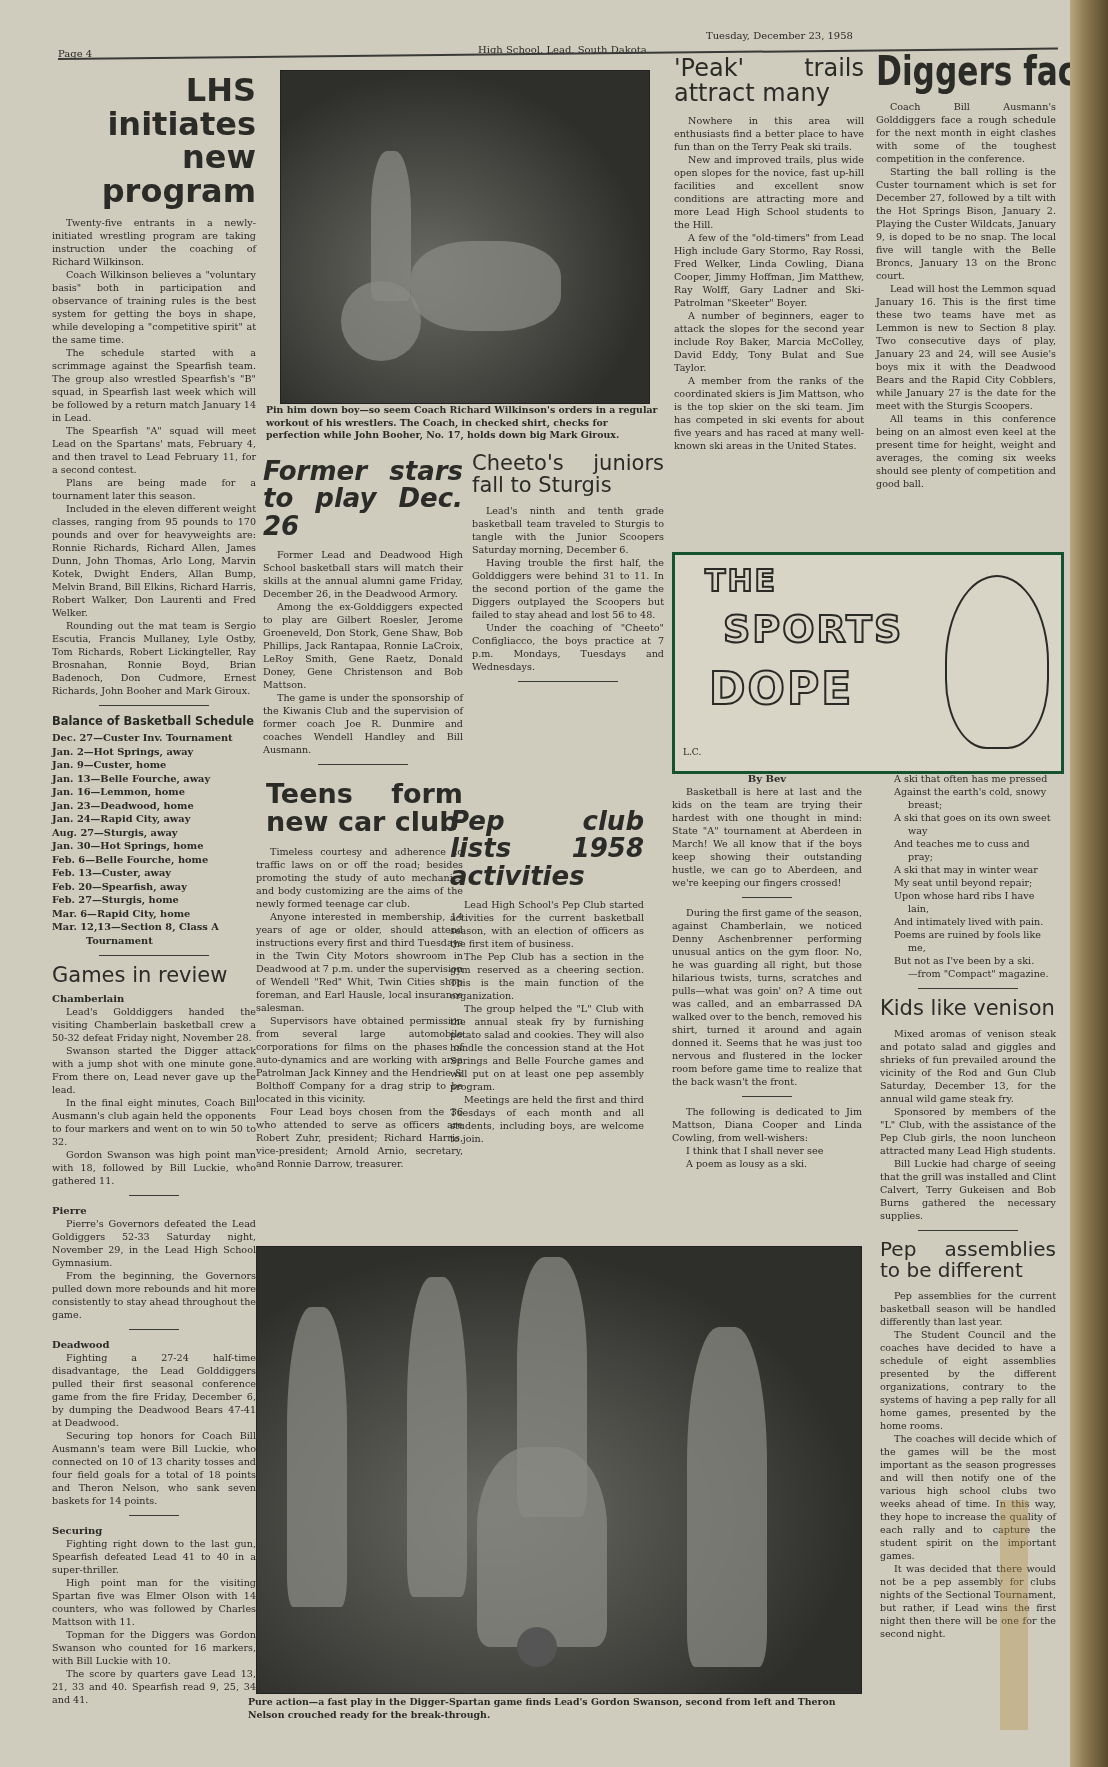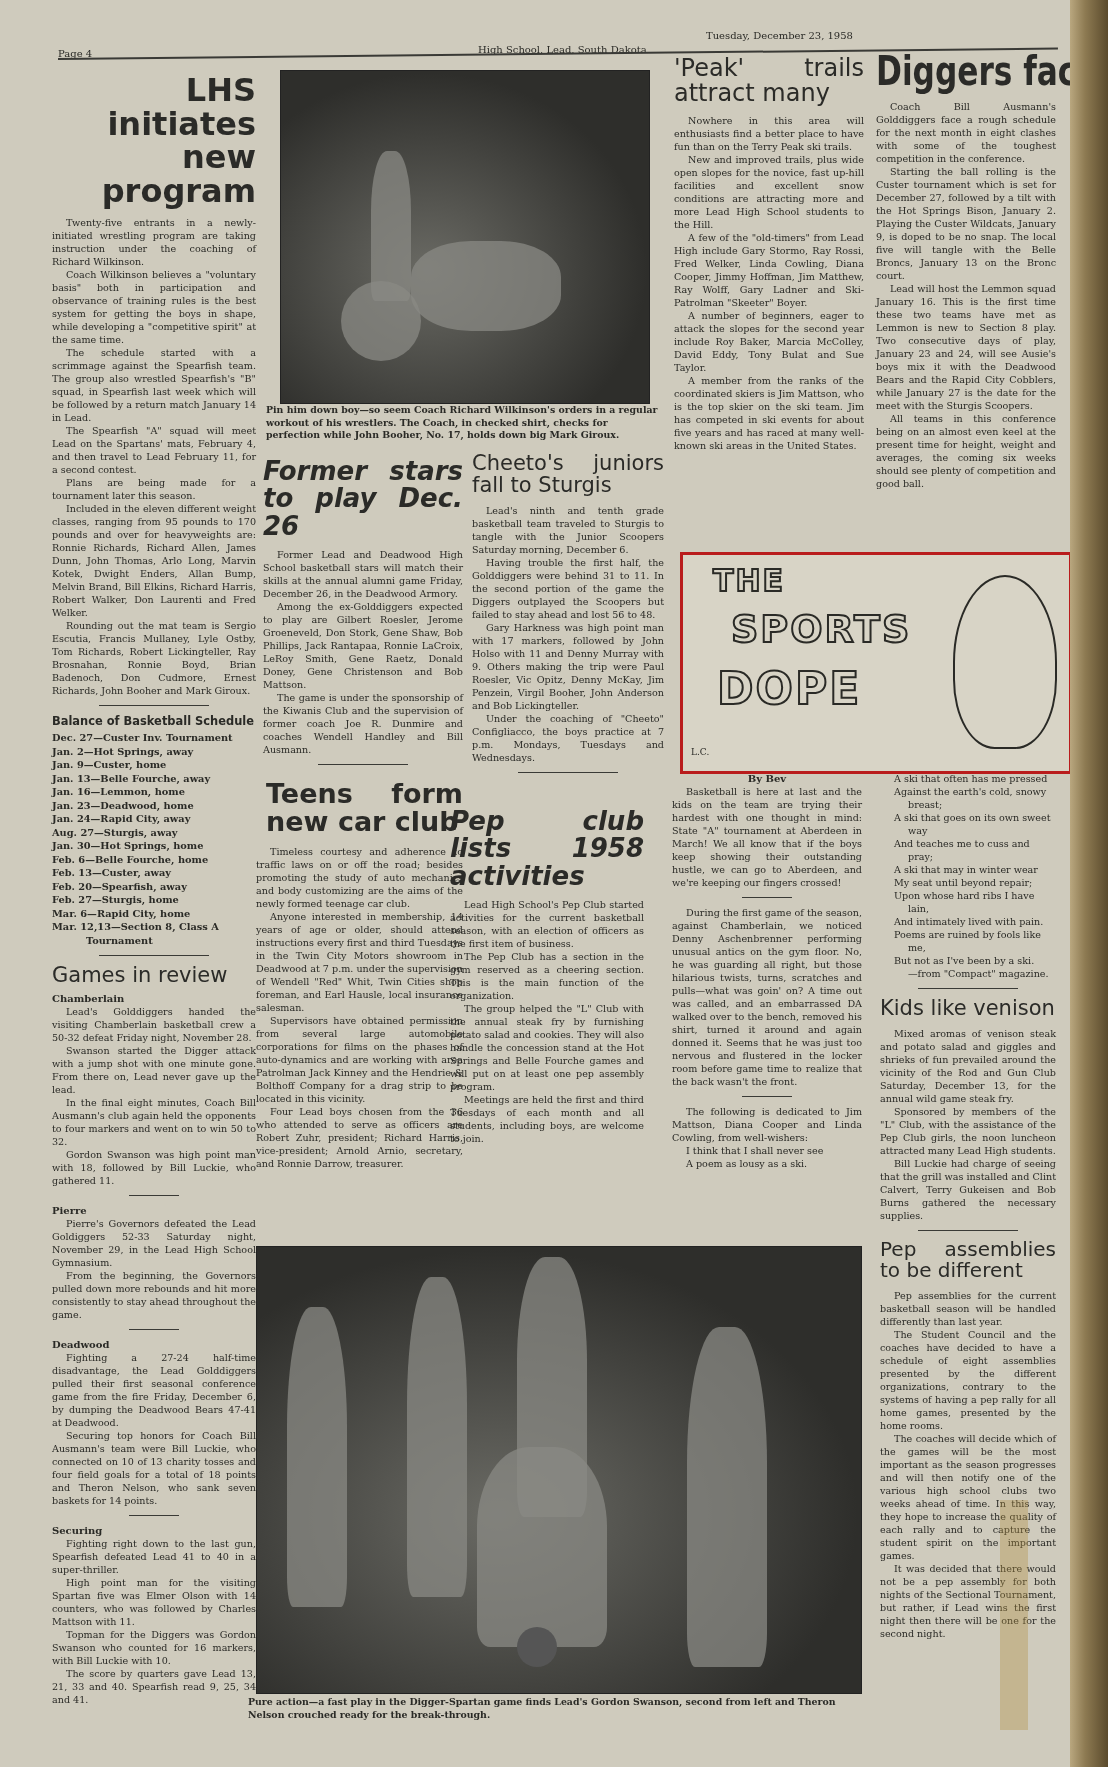--- a/index.html
+++ b/index.html
@@ -43,21 +43,21 @@
   .sched-row { font-weight: bold; font-size: 9.8px; line-height: 13.5px; white-space: nowrap; }
   .photo {
     position: absolute; background: #3b3b38;
     background-image: radial-gradient(ellipse at 40% 60%, #6a6a64 0%, #2e2e2b 70%);
     border: 1px solid #222;
   }
   .photo .fig { position: absolute; background: #8a8a84; border-radius: 40% 40% 10% 10%; opacity: 0.75; }
   .caption { position: absolute; font-weight: bold; font-size: 9.4px; line-height: 12.5px; }
   .cartoon {
     position: absolute; left: 672px; top: 552px; width: 386px; height: 216px;
-    background: #d8d4c6; border: 3px solid #b91c1c; margin-left: 8px;
+    background: #d8d4c6; border: 3px solid #14532d;
   }
   .cartoon .ct {
     position: absolute; font-family: "DejaVu Sans", sans-serif; font-weight: bold;
     color: #d8d4c6; -webkit-text-stroke: 2px #2a2a26; letter-spacing: 2px;
   }
   .byline { text-align: center; font-weight: bold; font-size: 10px; margin: 4px 0 8px; text-indent: 0 !important; }
   .poem p { text-indent: 0; padding-left: 14px; text-align: left; }
   .poem .cont { padding-left: 28px; }
   .stain { position: absolute; left: 1000px; top: 1500px; width: 28px; height: 230px; background: rgba(176,140,60,0.35); }
 </style>
@@ -149,21 +149,20 @@
     <p>Timeless courtesy and adherence to traffic laws on or off the road; besides promoting the study of auto mechanics and body customizing are the aims of the newly formed teenage car club.</p>
     <p>Anyone interested in membership, 14 years of age or older, should attend instructions every first and third Tuesdays in the Twin City Motors showroom in Deadwood at 7 p.m. under the supervision of Wendell "Red" Whit, Twin Cities shop foreman, and Earl Hausle, local insurance salesman.</p>
     <p>Supervisors have obtained permission from several large automobile corporations for films on the phases of auto-dynamics and are working with area Patrolman Jack Kinney and the Hendrie &amp; Bolthoff Company for a drag strip to be located in this vicinity.</p>
     <p>Four Lead boys chosen from the 36 who attended to serve as officers are Robert Zuhr, president; Richard Harris, vice-president; Arnold Arnio, secretary, and Ronnie Darrow, treasurer.</p>
   </div>
 
   <div class="col" style="left:472px; top:452px; width:192px;">
     <h2 class="head" style="font-size:21px; font-weight:normal;">Cheeto's juniors fall to Sturgis</h2>
     <p>Lead's ninth and tenth grade basketball team traveled to Sturgis to tangle with the Junior Scoopers Saturday morning, December 6.</p>
     <p>Having trouble the first half, the Golddiggers were behind 31 to 11. In the second portion of the game the Diggers outplayed the Scoopers but failed to stay ahead and lost 56 to 48.</p>
-    <p>Gary Harkness was high point man with 17 markers, followed by John Holso with 11 and Denny Murray with 9. Others making the trip were Paul Roesler, Vic Opitz, Denny McKay, Jim Penzein, Virgil Booher, John Anderson and Bob Lickingteller.</p>
     <p>Under the coaching of "Cheeto" Configliacco, the boys practice at 7 p.m. Mondays, Tuesdays and Wednesdays.</p>
     <div class="sep" style="width:100px;"></div>
   </div>
 
   <div class="col" style="left:450px; top:808px; width:194px;">
     <h2 class="head italic" style="font-size:26px;">Pep club lists 1958 activities</h2>
     <p>Lead High School's Pep Club started activities for the current basketball season, with an election of officers as the first item of business.</p>
     <p>The Pep Club has a section in the gym reserved as a cheering section. This is the main function of the organization.</p>
     <p>The group helped the "L" Club with the annual steak fry by furnishing potato salad and cookies. They will also handle the concession stand at the Hot Springs and Belle Fourche games and will put on at least one pep assembly program.</p>
     <p>Meetings are held the first and third Tuesdays of each month and all students, including boys, are welcome to join.</p>
@@ -234,21 +233,21 @@
       <p>Sponsored by members of the "L" Club, with the assistance of the Pep Club girls, the noon luncheon attracted many Lead High students.</p>
       <p>Bill Luckie had charge of seeing that the grill was installed and Clint Calvert, Terry Gukeisen and Bob Burns gathered the necessary supplies.</p>
     </div>
     <div class="sep" style="width:100px;"></div>
 
     <div>
       <h2 class="head" style="font-size:20px; font-weight:normal;">Pep assemblies to be different</h2>
       <p>Pep assemblies for the current basketball season will be handled differently than last year.</p>
       <p>The Student Council and the coaches have decided to have a schedule of eight assemblies presented by the different organizations, contrary to the systems of having a pep rally for all home games, presented by the home rooms.</p>
       <p>The coaches will decide which of the games will be the most important as the season progresses and will then notify one of the various high school clubs two weeks ahead of time. In this way, they hope to increase the quality of each rally and to capture the student spirit on the important games.</p>
-      <p>It was decided that there would not be a pep assembly for both nights of the Sectional Tournament, but rather, if Lead wins the first night then there will be one for the second night.</p>
+      <p>It was decided that there would not be a pep assembly for clubs nights of the Sectional Tournament, but rather, if Lead wins the first night then there will be one for the second night.</p>
     </div>
   </div>
 
   <div class="photo" style="left:256px; top:1246px; width:604px; height:446px;">
     <div class="fig" style="left:30px; top:60px; width:60px; height:300px;"></div>
     <div class="fig" style="left:150px; top:30px; width:60px; height:320px;"></div>
     <div class="fig" style="left:260px; top:10px; width:70px; height:260px;"></div>
     <div class="fig" style="left:220px; top:200px; width:130px; height:200px;"></div>
     <div class="fig" style="left:430px; top:80px; width:80px; height:340px;"></div>
     <div style="position:absolute; left:260px; top:380px; width:40px; height:40px; border-radius:50%; background:#555;"></div>

